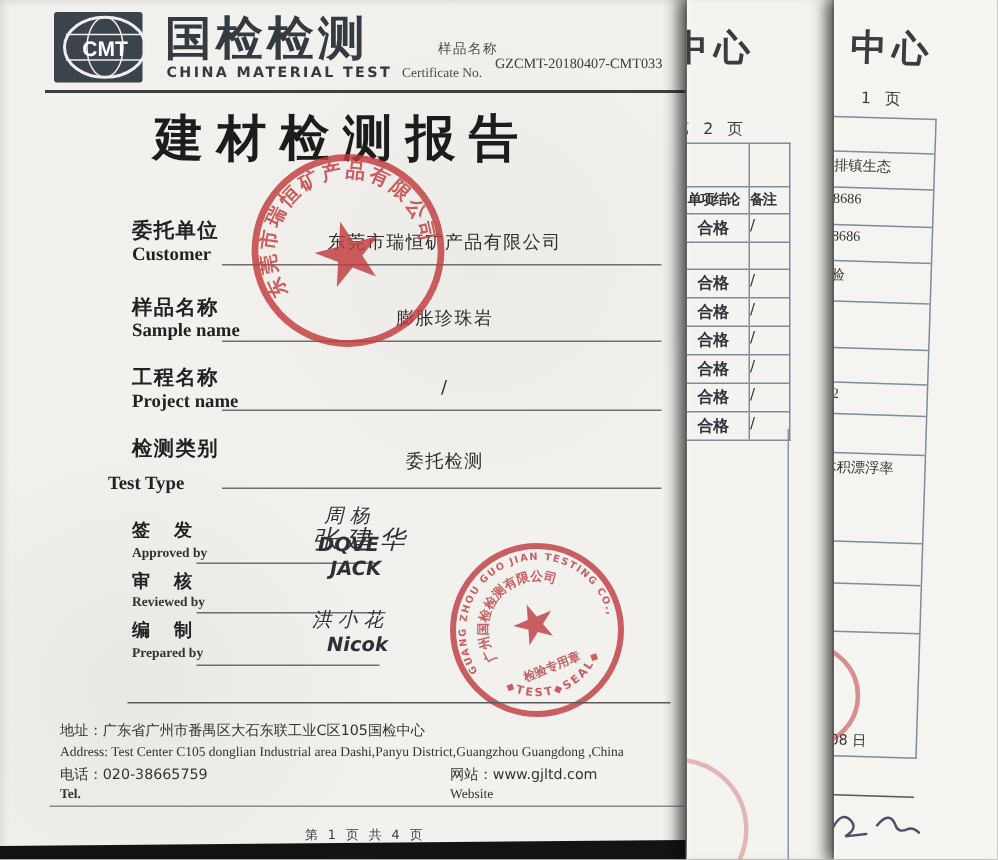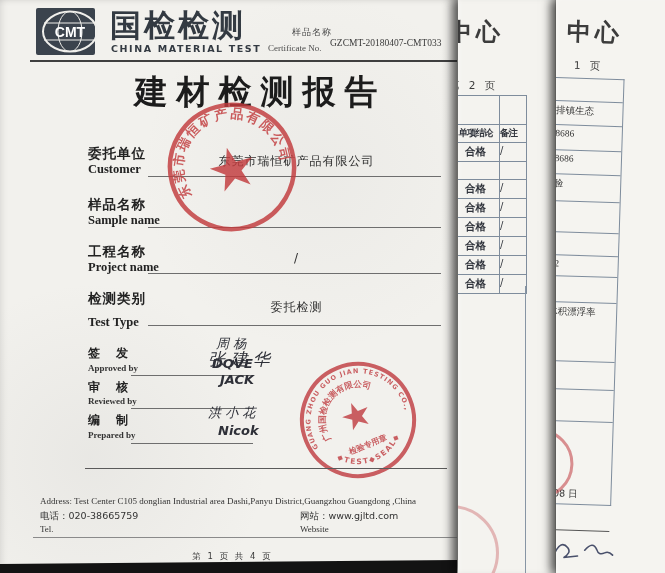--- a/index.html
+++ b/index.html
@@ -17,38 +17,38 @@
       #f2f1ed;
     box-shadow:inset -9px 0 12px -7px rgba(0,0,0,.45), inset 4px 0 8px -4px rgba(0,0,0,.15);}
   .logo-box{position:absolute;left:36px;top:8px;width:59px;height:47px;background:#3b434d;border-radius:2px;}
   .brand-cn{left:110px;top:5px;font-size:31px;font-weight:900;letter-spacing:3px;color:#333a42;}
   .brand-en{left:111px;top:43px;font-size:9.5px;font-weight:bold;letter-spacing:1.6px;color:#333a42;}
   .cert-cn{left:292px;top:26px;font-size:9px;color:#4a4a4a;letter-spacing:1px;}
   .cert-en{left:268px;top:43px;font-size:9px;color:#4a4a4a;}
   .cert-no{left:330px;top:38px;font-size:9.5px;color:#3a3a3a;}
   .header-rule{position:absolute;left:30px;top:60px;width:427px;height:2px;background:#3f3f3f;}
   .doc-title{left:0;top:70px;width:457px;text-align:center;font-size:33px;font-weight:900;
-    letter-spacing:9px;color:#1c1c1c;white-space:nowrap;position:absolute;margin-left:32px;}
+    letter-spacing:9px;color:#1c1c1c;white-space:nowrap;position:absolute;}
   .flabel-cn{font-size:13.5px;font-weight:bold;color:#222;letter-spacing:1px;}
   .flabel-en{font-size:12.5px;font-weight:bold;color:#222;font-family:"Liberation Serif",serif;}
   .fvalue{position:absolute;left:150px;width:293px;text-align:center;font-size:12px;color:#2e2e2e;letter-spacing:1px;}
   .fline{position:absolute;left:148px;width:293px;height:1px;background:#6e6e6e;}
   .slabel-cn{font-size:12px;font-weight:bold;color:#222;letter-spacing:2px;}
   .slabel-en{font-size:9px;font-weight:bold;color:#333;font-family:"Liberation Serif",serif;}
   .sline{position:absolute;left:131px;width:122px;height:1px;background:#6e6e6e;}
   .stamp{position:absolute;}
   .footer-rule1{position:absolute;left:85px;top:468px;width:362px;height:1px;background:#5a5a5a;}
   .addr-cn{left:40px;top:481px;font-size:9.5px;color:#333;}
   .addr-en{left:40px;top:496px;font-size:9px;color:#333;}
   .tel-cn{left:40px;top:510px;font-size:9.5px;color:#333;}
   .web-cn{left:300px;top:510px;font-size:9.5px;color:#333;}
-  .tel-en{left:40px;top:524px;font-size:9px;color:#333;}
+  .tel-en{left:40px;top:524px;font-size:9px;color:#333;font-weight:bold;}
   .web-en{left:300px;top:524px;font-size:9px;color:#333;}
   .footer-rule2{position:absolute;left:33px;top:537px;width:424px;height:1px;background:#8a8a8a;}
-  .page-no{left:4px;top:551px;width:457px;text-align:center;font-size:8.5px;letter-spacing:2px;color:#3a3a3a;position:absolute;}
+  .page-no{left:15px;top:551px;width:457px;text-align:center;font-size:8.5px;letter-spacing:2px;color:#3a3a3a;position:absolute;}
   .scan-strip{position:absolute;left:-4px;top:562px;width:465px;height:14px;background:#131313;transform:rotate(-.5deg);}
   
   .page2{position:absolute;left:458px;top:0;width:97px;height:573px;overflow:hidden;background:#f4f3ef;
     box-shadow:-6px 0 9px rgba(0,0,0,.45), inset -7px 0 9px -6px rgba(0,0,0,.35), inset 3px 0 5px -2px rgba(255,255,255,.5);}
   .p2-header{left:-10px;top:16px;font-size:24px;font-weight:600;letter-spacing:4px;color:#3c3c3c;}
   .p2-page{left:-9px;top:79px;font-size:10.5px;color:#3c3c3c;letter-spacing:3px;}
   .p2-table{position:absolute;left:-6px;top:95px;width:74px;border:1px solid #7e8c9c;border-left:none;}
   .p2-row{display:flex;border-top:1px solid #7e8c9c;}
   .p2-row:first-child{border-top:none;}
   .p2-c1{width:47px;text-align:center;font-size:10.5px;font-weight:bold;color:#30343c;padding:2px 0;}
@@ -95,29 +95,30 @@
     <div class="header-rule"></div>
     <div class="doc-title">建材检测报告</div>
 
     <div class="t flabel-cn" style="left:88px;top:145px">委托单位</div>
     <div class="t flabel-en" style="left:88px;top:162px">Customer</div>
     <div class="fvalue" style="top:153px">东莞市瑞恒矿产品有限公司</div>
     <div class="fline" style="top:176px"></div>
 
     <div class="t flabel-cn" style="left:88px;top:196px">样品名称</div>
     <div class="t flabel-en" style="left:88px;top:213px">Sample name</div>
+    <div class="fvalue" style="top:204px">膨胀珍珠岩</div>
     <div class="fline" style="top:227px"></div>
 
     <div class="t flabel-cn" style="left:88px;top:243px">工程名称</div>
     <div class="t flabel-en" style="left:88px;top:260px">Project name</div>
     <div class="fvalue" style="top:251px">/</div>
     <div class="fline" style="top:273px"></div>
 
     <div class="t flabel-cn" style="left:88px;top:290px">检测类别</div>
-    <div class="t flabel-en" style="left:88px;top:315px">Test Type</div>
+    <div class="t flabel-en" style="left:72px;top:315px">Test Type</div>
     <div class="fvalue" style="top:299px">委托检测</div>
     <div class="fline" style="top:325px"></div>
 
     <div class="t slabel-cn" style="left:88px;top:345px">签　发</div>
     <div class="t hand" style="left:176px;top:335px;font-size:13px">周 杨</div>
     <div class="t slabel-en" style="left:88px;top:363px">Approved by</div>
     <div class="t hand" style="left:172px;top:356px;font-size:13px;font-weight:bold">DQVE</div>
     <div class="sline" style="top:375px"></div>
 
     <div class="t slabel-cn" style="left:88px;top:379px">审　核</div>
@@ -165,20 +166,21 @@
           <text font-size="8.5" fill="#bf3a3f" font-weight="bold">
             <textPath href="#ring2c">广州国检检测有限公司</textPath>
           </text>
           <polygon fill="#bf3a3f" transform="translate(48,44) scale(0.30)" points="50,2 60.8,35.2 95.6,35.2 67.4,55.7 78.2,88.8 50,68.3 21.8,88.8 32.6,55.7 4.4,35.2 39.2,35.2"></polygon>
           <text x="63" y="92" text-anchor="middle" font-size="8" fill="#bf3a3f" font-weight="bold">检验专用章</text>
         </g>
       </svg>
     </div>
 
     <div class="footer-rule1"></div>
+    <div class="t addr-cn">地址：广东省广州市番禺区大石东联工业C区105国检中心</div>
     <div class="t addr-en serif">Address: Test Center C105 donglian Industrial area Dashi,Panyu District,Guangzhou Guangdong ,China</div>
     <div class="t tel-cn">电话：020-38665759</div>
     <div class="t web-cn">网站：www.gjltd.com</div>
     <div class="t tel-en serif">Tel.</div>
     <div class="t web-en serif">Website</div>
     <div class="footer-rule2"></div>
     <div class="page-no">第 1 页 共 4 页</div>
     <div class="scan-strip"></div>
   </div>
 

